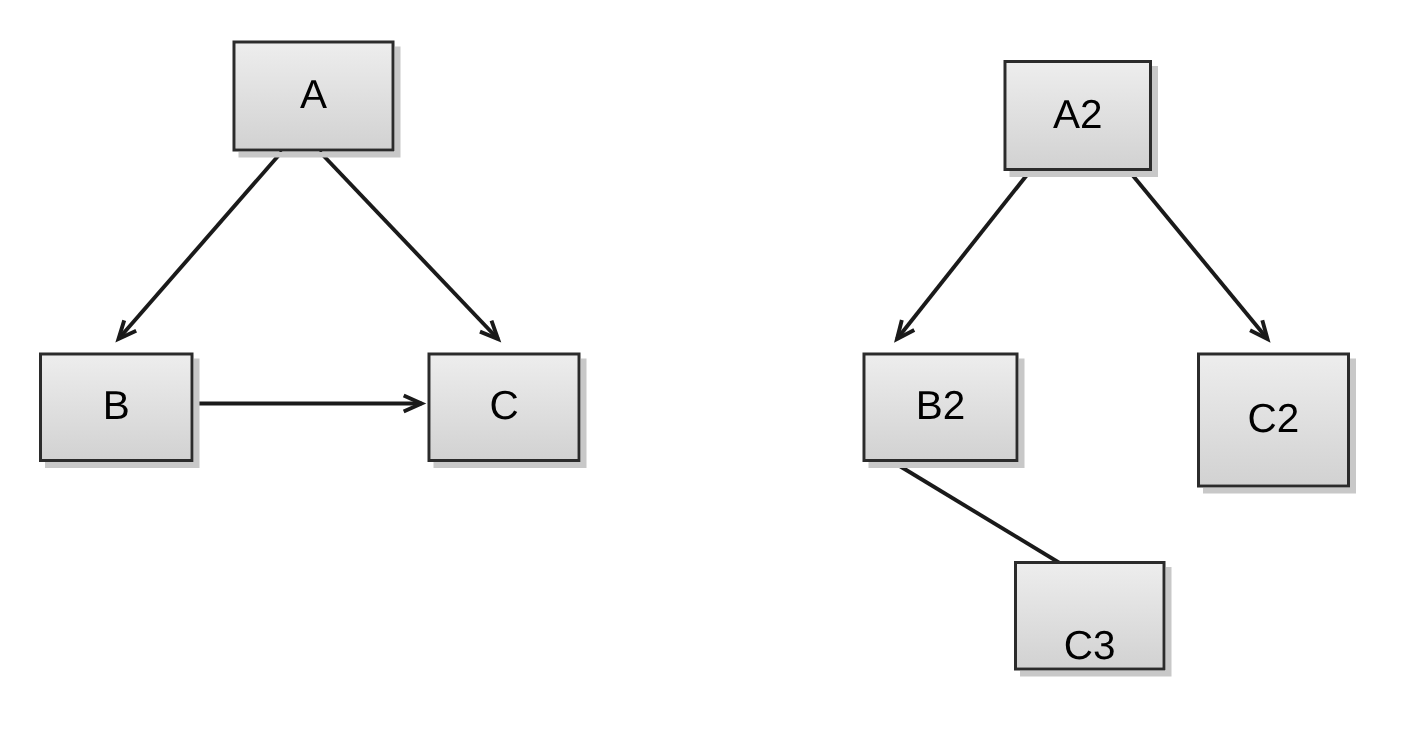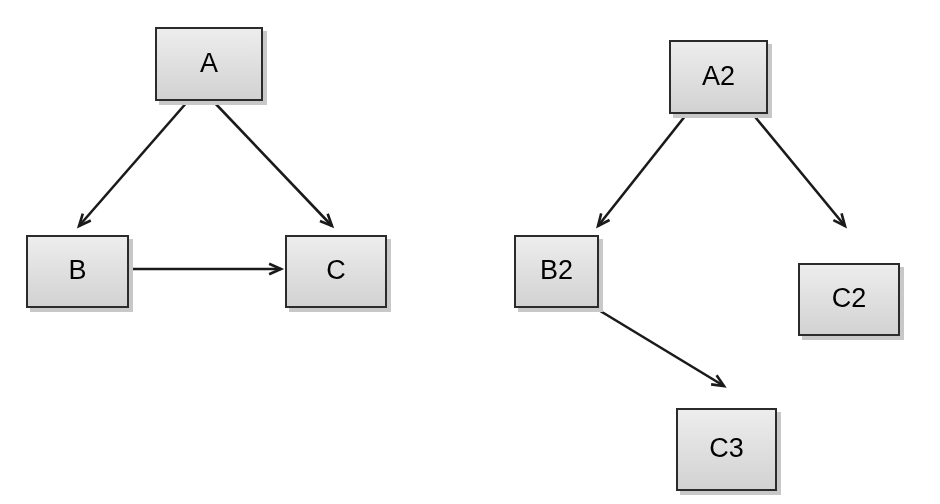--- a/index.html
+++ b/index.html
@@ -90,24 +90,24 @@
       </div>
       <div class="node" style="left: 26px; top: 235px; width: 103px; height: 73px; border-color: rgb(43, 43, 43); background-image: linear-gradient(rgb(237, 237, 237) 0%, rgb(210, 210, 210) 100%); box-shadow: rgb(200, 200, 200) 4px 4px 0px 0px;">
         <span class="node-label">B</span>
       </div>
       <div class="node" style="left: 285px; top: 235px; width: 102px; height: 73px; border-color: rgb(43, 43, 43); background-image: linear-gradient(rgb(237, 237, 237) 0%, rgb(210, 210, 210) 100%); box-shadow: rgb(200, 200, 200) 4px 4px 0px 0px;">
         <span class="node-label">C</span>
       </div>
       <div class="node" style="left: 669px; top: 40px; width: 99px; height: 74px; border-color: rgb(43, 43, 43); background-image: linear-gradient(rgb(237, 237, 237) 0%, rgb(210, 210, 210) 100%); box-shadow: rgb(200, 200, 200) 4px 4px 0px 0px;">
         <span class="node-label">A2</span>
       </div>
-      <div class="node" style="left: 514px; top: 235px; width: 85px; height: 73px; border-color: rgb(43, 43, 43); background-image: linear-gradient(rgb(237, 237, 237) 0%, rgb(210, 210, 210) 100%); box-shadow: rgb(200, 200, 200) 4px 4px 0px 0px;">
+      <div class="node" style="left: 575px; top: 235px; width: 104px; height: 73px; border-color: rgb(43, 43, 43); background-image: linear-gradient(rgb(237, 237, 237) 0%, rgb(210, 210, 210) 100%); box-shadow: rgb(200, 200, 200) 4px 4px 0px 0px;">
         <span class="node-label">B2</span>
       </div>
-      <div class="node" style="left: 798px; top: 235px; width: 102px; height: 73px; border-color: rgb(43, 43, 43); background-image: linear-gradient(rgb(237, 237, 237) 0%, rgb(210, 210, 210) 100%); box-shadow: rgb(200, 200, 200) 4px 4px 0px 0px; margin-top: 28px;">
+      <div class="node" style="left: 798px; top: 235px; width: 102px; height: 90px; border-color: rgb(43, 43, 43); background-image: linear-gradient(rgb(237, 237, 237) 0%, rgb(210, 210, 210) 100%); box-shadow: rgb(200, 200, 200) 4px 4px 0px 0px;">
         <span class="node-label">C2</span>
       </div>
-      <div class="node" style="left: 676px; top: 408px; width: 101px; height: 83px; border-color: rgb(43, 43, 43); background-image: linear-gradient(rgb(237, 237, 237) 0%, rgb(210, 210, 210) 100%); box-shadow: rgb(200, 200, 200) 4px 4px 0px 0px;">
+      <div class="node" style="left: 676px; top: 374px; width: 101px; height: 73px; border-color: rgb(43, 43, 43); background-image: linear-gradient(rgb(237, 237, 237) 0%, rgb(210, 210, 210) 100%); box-shadow: rgb(200, 200, 200) 4px 4px 0px 0px; align-items: flex-end;">
         <span class="node-label">C3</span>
       </div>
     </div>
 
 </div>
 
 </body></html>

